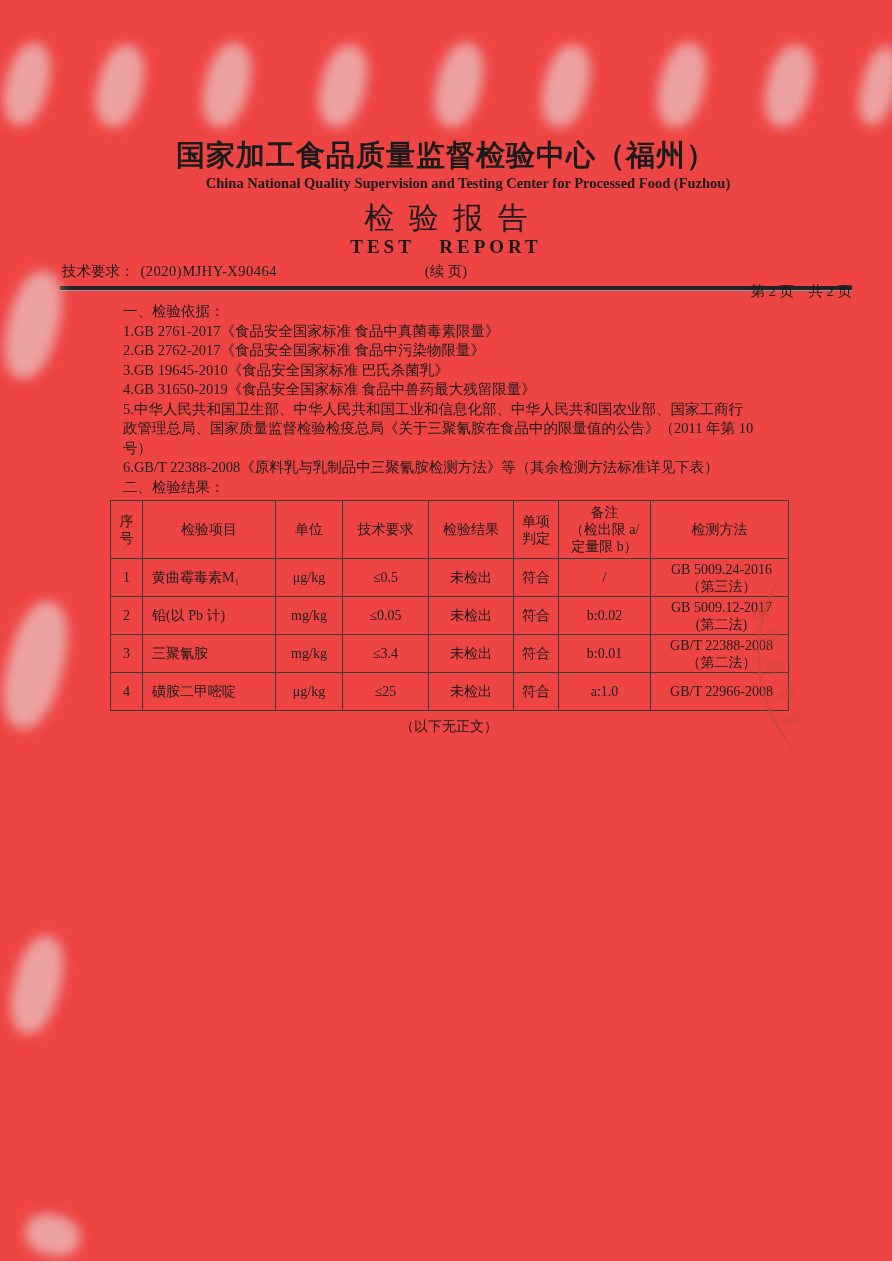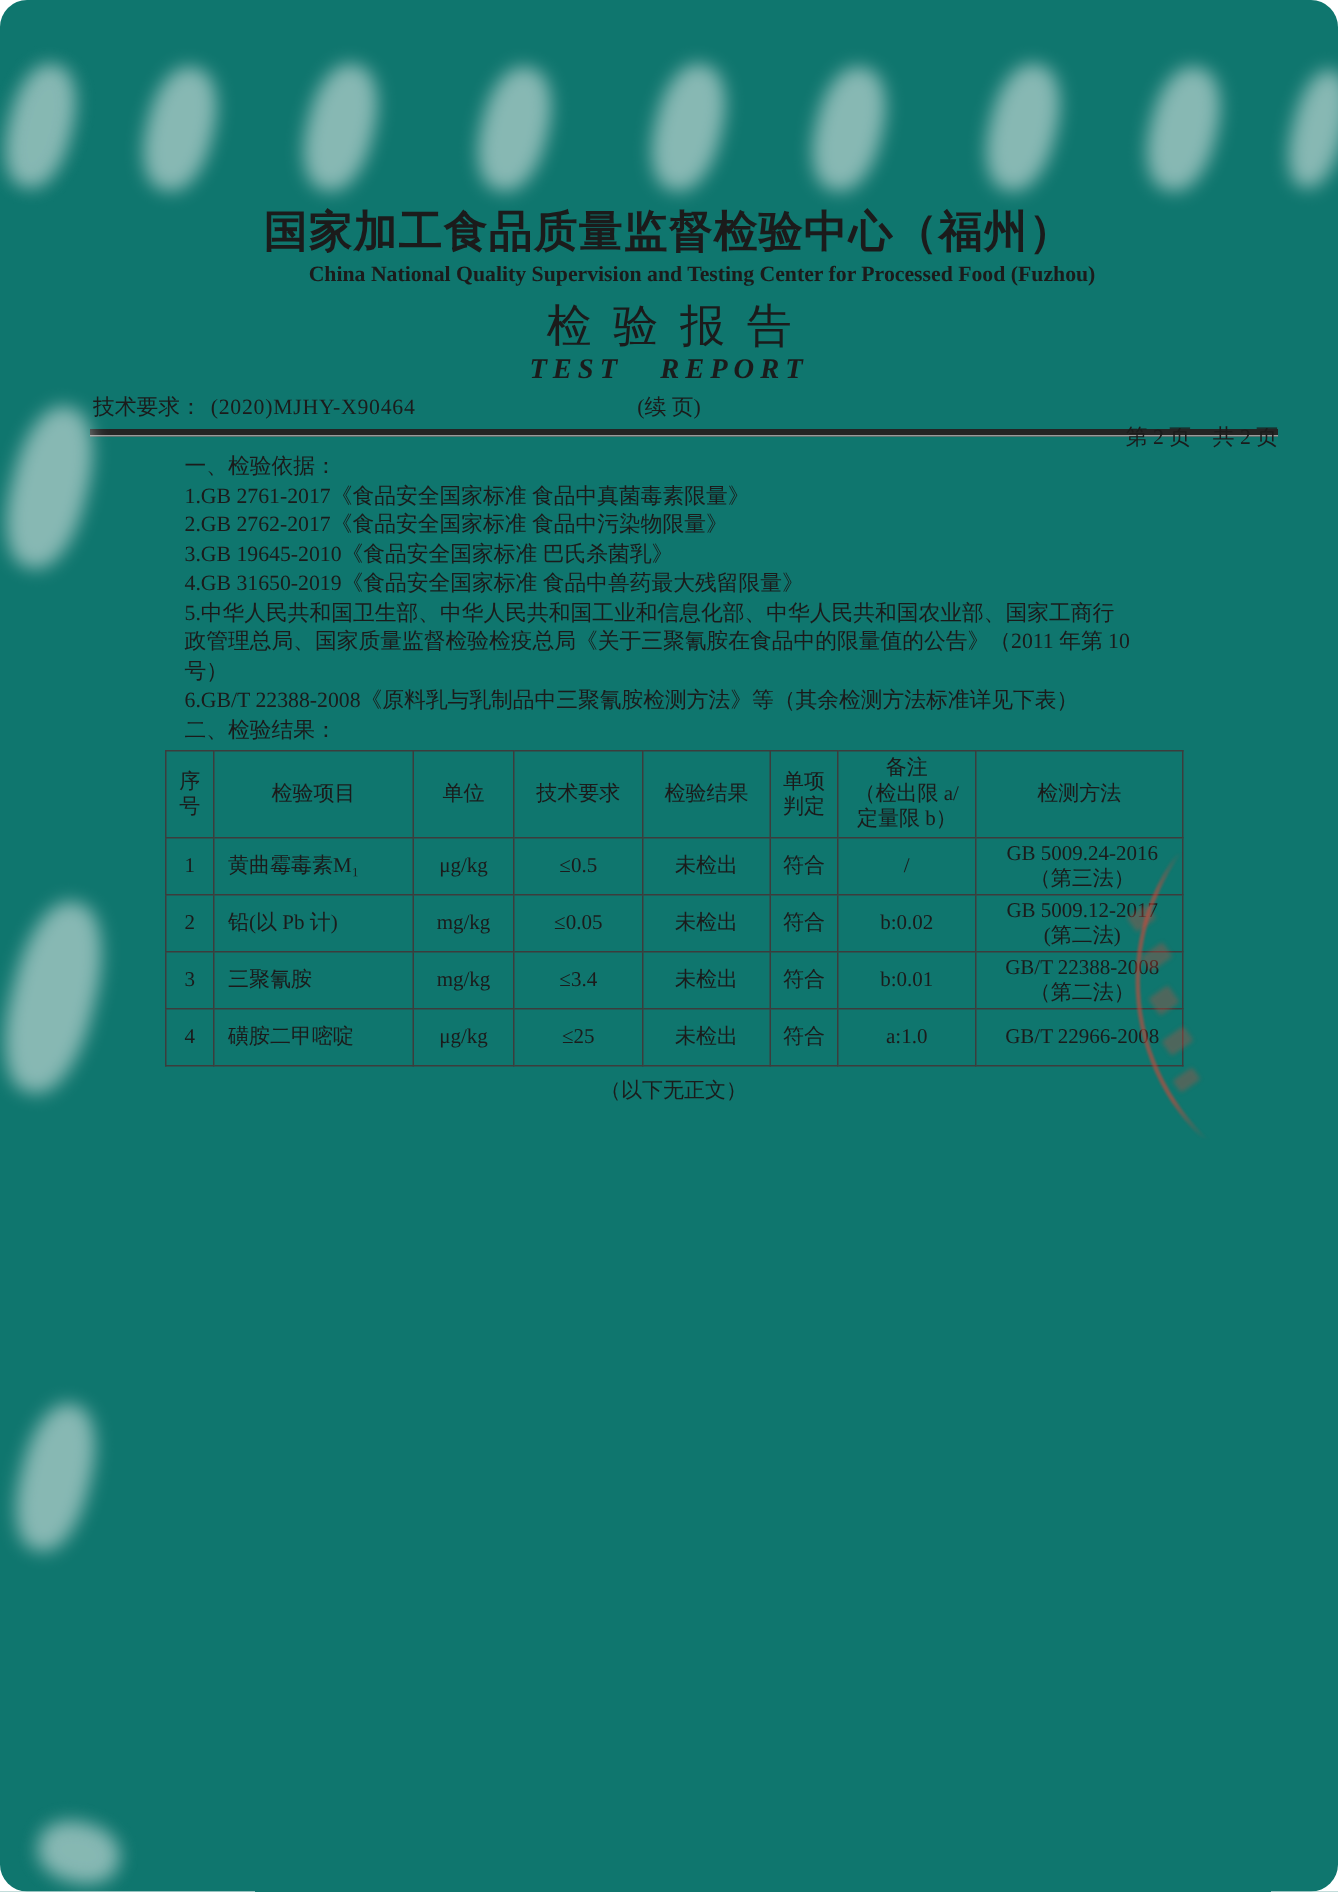--- a/index.html
+++ b/index.html
@@ -1,35 +1,34 @@
 <!DOCTYPE html>
 <html><head>
 <meta charset="utf-8">
 <style>
   html,body { margin:0; padding:0; background:#ffffff; }
   .page {
     position:relative; width:892px; height:1261px; overflow:hidden;
-    background:#0f766e; color:#1b1b1b;
+    background:#ef4444; color:#1b1b1b;
     font-family:"Liberation Serif","DejaVu Serif",serif;
-    border-radius:18px;
   }
 
   
   .ghost {
     position:absolute; background:#e9eeec; opacity:.55;
     border-radius:45%; filter:blur(6px); transform:rotate(14deg);
     pointer-events:none;
   }
 
   
   .header { text-align:center; padding-top:138px; }
   .title-cn { font-size:29px; font-weight:bold; letter-spacing:1px; line-height:34px; }
   .title-en { font-size:14.5px; font-weight:bold; line-height:17px; margin-top:3px;padding-left:44px; }
   .rtitle-cn { font-size:30px; font-weight:normal; line-height:34px; margin-top:9px; word-spacing:7px; }
-  .rtitle-en { font-size:19px; font-weight:bold; letter-spacing:4px; word-spacing:16px; line-height:22px; margin-top:1px;font-style:italic; }
+  .rtitle-en { font-size:19px; font-weight:bold; letter-spacing:4px; word-spacing:16px; line-height:22px; margin-top:1px; }
 
   .meta { position:relative; height:19px; margin-top:4px; font-size:14.5px; }
   .meta-left  { position:absolute; left:62px; }
   .meta-left .num { margin-left:6px; letter-spacing:.5px;font-family:Liberation Serif, serif; }
   .meta-center{ position:absolute; left:50%; transform:translateX(-50%); }
   .meta-right { position:absolute; right:40px;margin-top:20px; }
 
   .rule { margin:5px 40px 0 60px; height:4px; background:#242424; border-bottom:1px solid #9a9a9a; }
 
   

